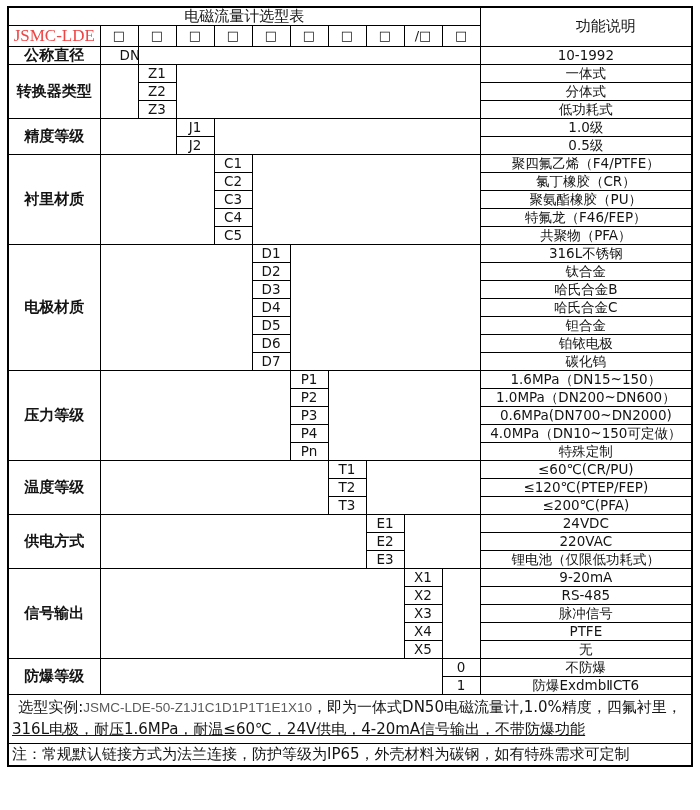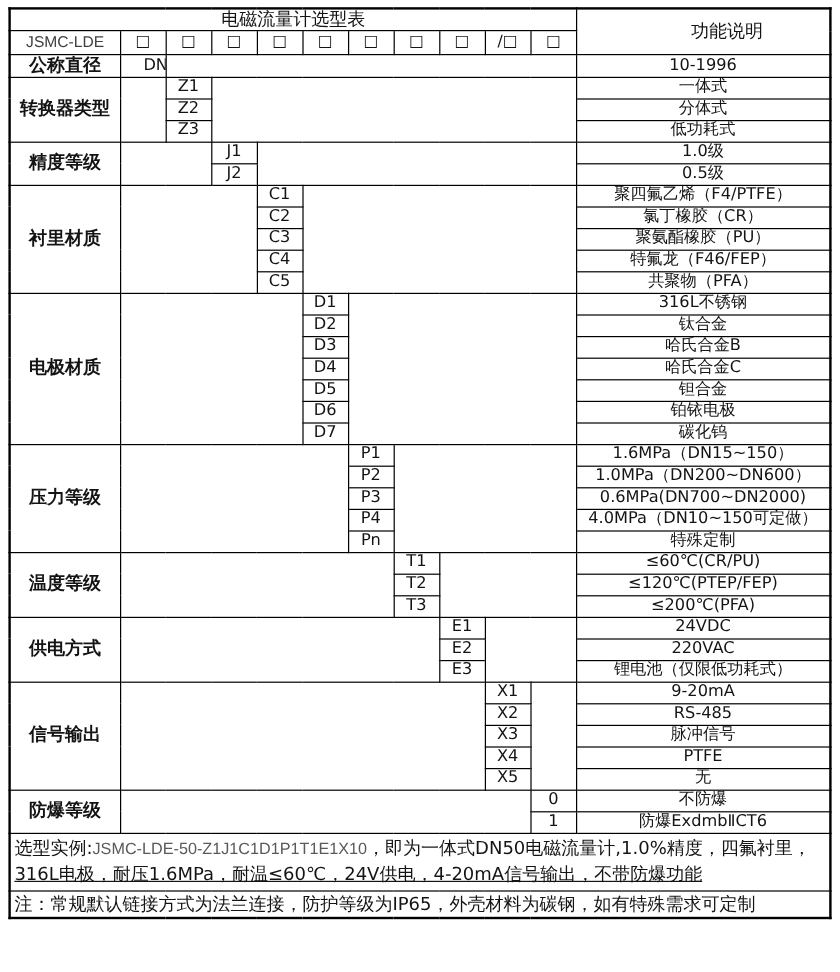--- a/index.html
+++ b/index.html
@@ -12,30 +12,30 @@
   col.c-label{width:92px;}
   col.c-code{width:38px;}
   col.c-fn{width:auto;}
   tr.r-head{height:18px;}
   tr.r-box{height:20px;}
   tr.r-data{height:18px;}
   tr.r-example{height:46px;}
   tr.r-note{height:16px;}
   .title-cell{font-size:15px;font-weight:normal;}
   .fnh-cell{font-size:15px;padding-left:40px;}
-  .model-cell{font-family:Liberation Sans, sans-serif;
-              color:#404040;font-size:13px;}
+  .model-cell{font-family:Liberation Serif, serif;
+              color:#ef4444;font-size:17px;}
   .box-cell{font-size:13px;color:#141414;}
   .sec-label{font-size:15px;font-weight:bold;}
   .code-cell{font-size:13.5px;}
   .fn-cell{font-size:13.5px;}
   .spacer-cell{background:#fff;}
   tr.sec-0 .code-cell{text-align:left;padding-left:19px;}
   .example-cell{text-align:left;font-size:15px;padding:2px 3px;white-space:normal;line-height:1.45;}
-  .ex-line1{text-align:left;}
+  .ex-line1{text-align:center;}
   .ex-line2{text-align:left;text-decoration:underline;}
   .model-text{font-family:"Liberation Sans","DejaVu Sans",sans-serif;color:#5a5a5a;font-size:13.5px;}
   .note-cell{text-align:left;font-size:15px;padding:2px 3px;}
 </style>
 </head>
 <body>
 
 <div class="sheet">
   <table>
     <colgroup>
@@ -69,21 +69,21 @@
           <td class="box-cell">□</td>
           <td class="box-cell">/□</td>
           <td class="box-cell">□</td>
         </tr>
     </tbody>
     <tbody>
         <tr class="r-data sec-0">
           <td class="sec-label" rowspan="1">公称直径</td>
           <td class="code-cell">DN</td>
           <td class="spacer-cell" rowspan="1" colspan="9"></td>
-          <td class="fn-cell">10-1996</td>
+          <td class="fn-cell">10-1992</td>
         </tr>
         <tr class="r-data sec-1">
           <td class="sec-label" rowspan="3">转换器类型</td>
           <td class="spacer-cell" rowspan="3" colspan="1"></td>
           <td class="code-cell">Z1</td>
           <td class="spacer-cell" rowspan="3" colspan="8"></td>
           <td class="fn-cell">一体式</td>
         </tr>
         <tr class="r-data sec-1">
           <td class="code-cell">Z2</td>

